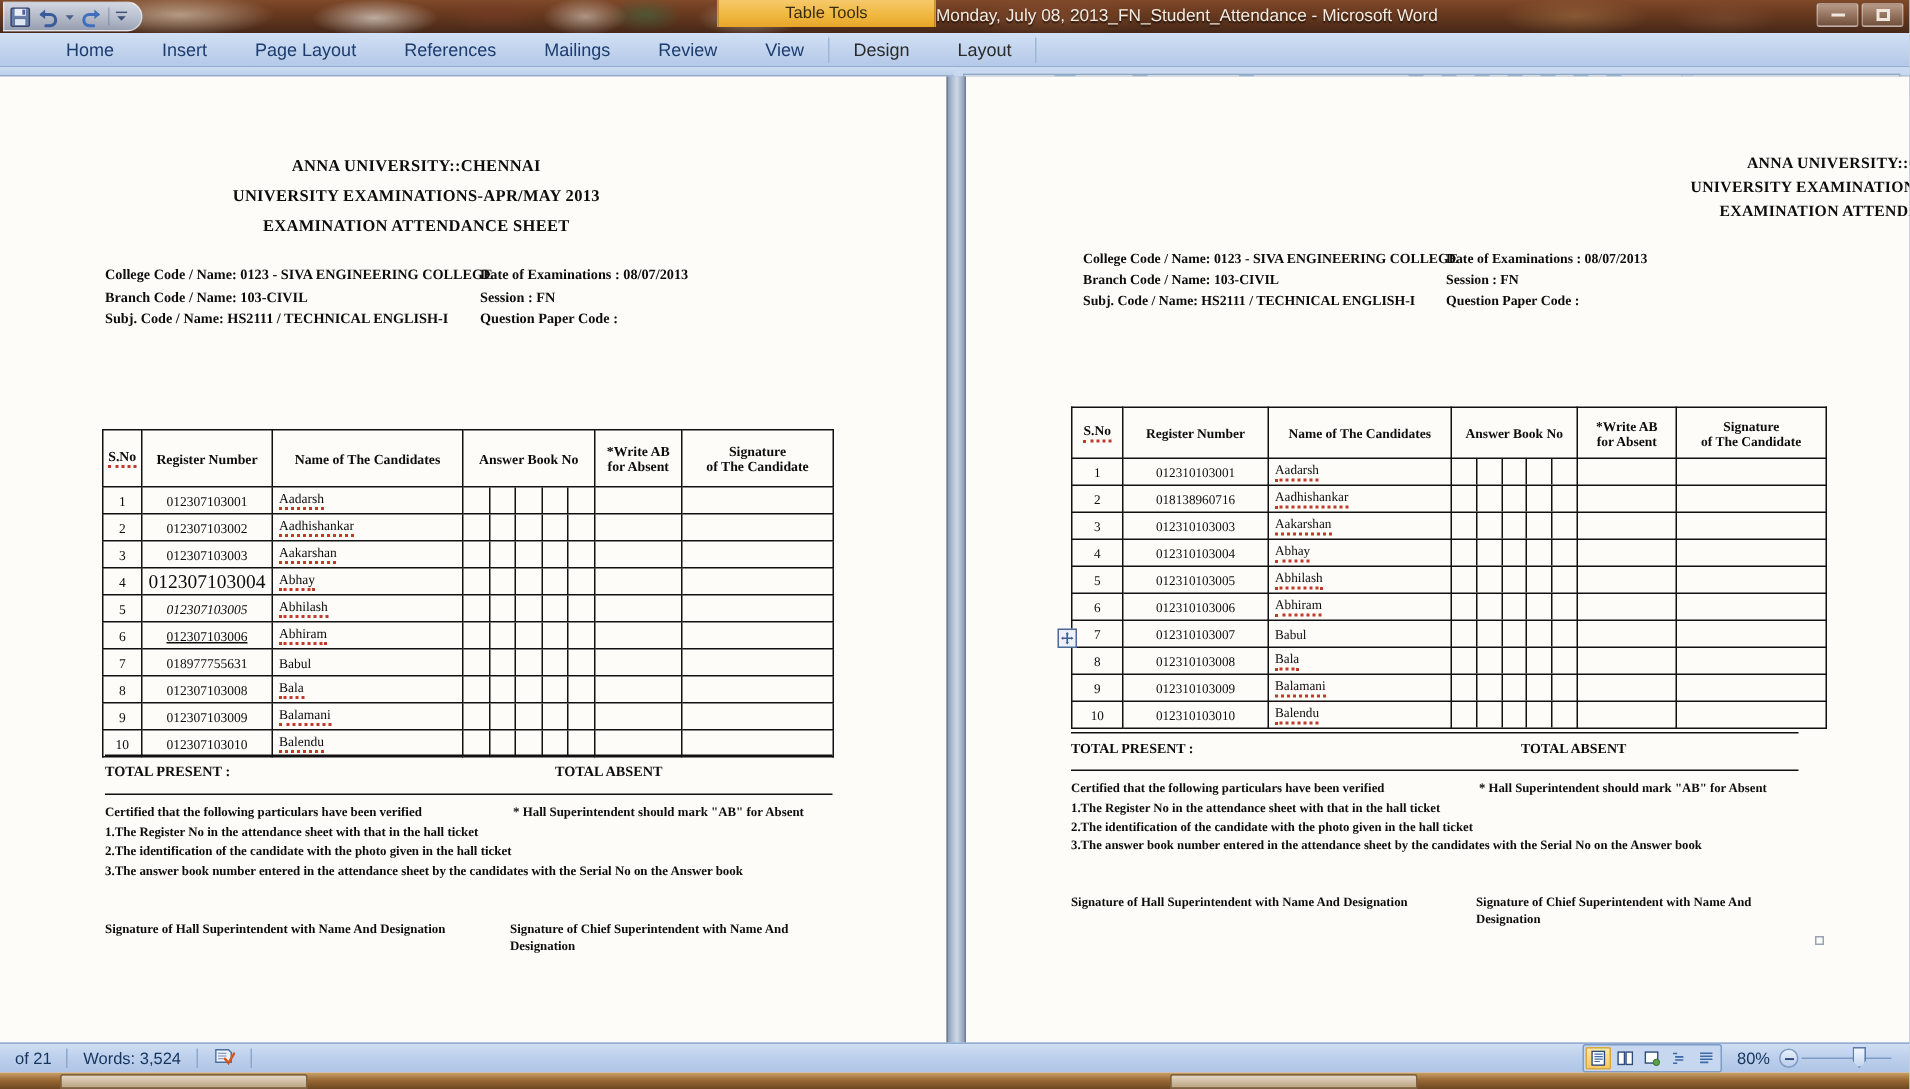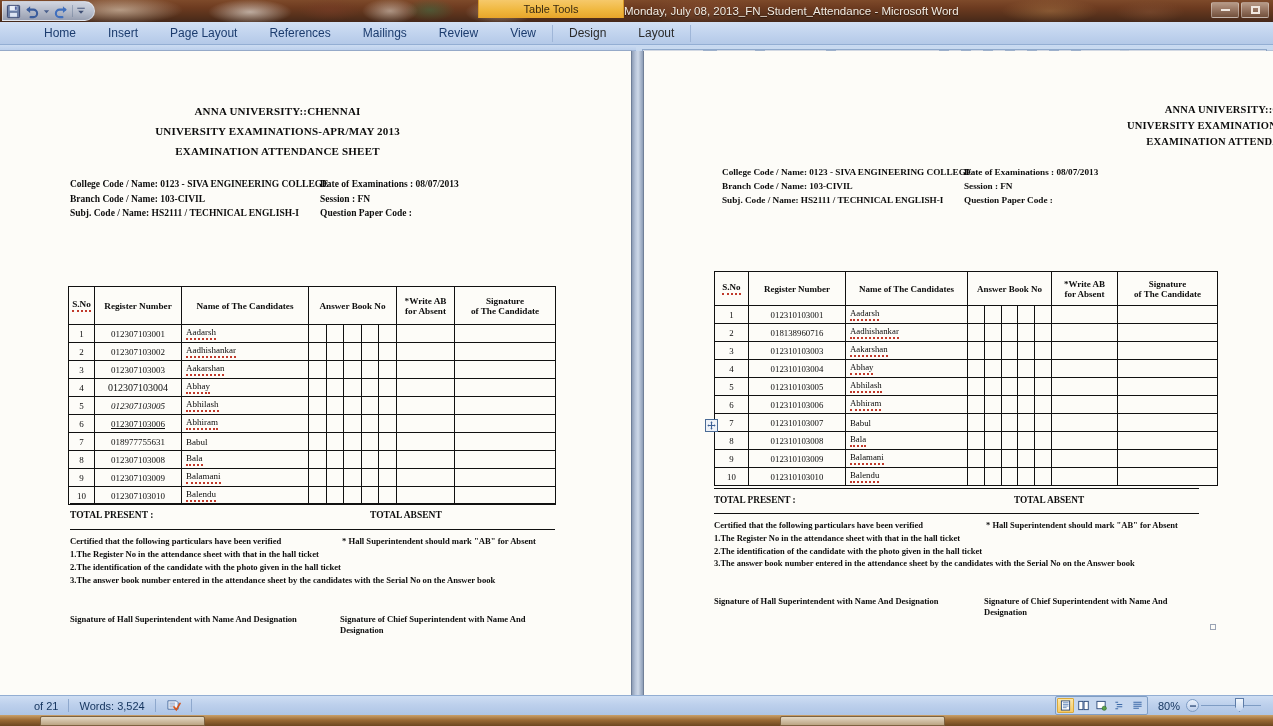--- a/index.html
+++ b/index.html
@@ -157,21 +157,21 @@
     background:#eef2f8; border:1px solid #4a6persist;
     border:1px solid #4a6b96;
     display:flex; align-items:center; justify-content:center;
   }
 
   
   .statusbar {
     position:absolute; left:0; top:695px; width:1273px; height:20px;
     background:linear-gradient(180deg,#cfdef3 0%,#bdd0ec 45%,#aec5e6 100%);
     border-top:1px solid #93aed3;
-    display:flex; align-items:center; font-size:11px; color:#14345e;padding-left:24px;
+    display:flex; align-items:center; font-size:11px; color:#14345e;
   }
   .sb-item { padding:0 10px; white-space:nowrap; }
   .sb-sep { width:1px; height:13px; background:#8ea8cd; }
   .sb-right { margin-left:auto; display:flex; align-items:center; gap:6px; padding-right:10px; }
   .view-btns { display:flex; align-items:center; gap:1px; padding:1px;
                border:1px solid #7f9dc4; border-radius:2px; background:#c6d7ef; }
   .vb { width:17px; height:15px; display:flex; align-items:center; justify-content:center;
         border-radius:1px; }
   .vb.active { background:linear-gradient(180deg,#fde7a8,#f6c963); border:1px solid #d9a93a; }
   .zoom-pct { font-size:11px; color:#14345e; min-width:26px; text-align:right; }
@@ -391,21 +391,21 @@
                     <i></i>
                     <i></i>
                     <i></i>
                   </div>
                 </td>
                 <td></td>
                 <td></td>
               </tr>
               <tr style="height: 17px;">
                 <td class="c-sno" style="font-size: 9px;">4</td>
-                <td class="c-reg" style="font-size: 10px;">012307103004</td>
+                <td class="c-reg" style="font-size: 13px;">012307103004</td>
                 <td class="c-name" style="font-size: 9px;"><span class="wavy">Abhay</span></td>
                 <td>
                   <div class="ans-sub" style="height: 17px;">
                     <i></i>
                     <i></i>
                     <i></i>
                     <i></i>
                     <i></i>
                   </div>
                 </td>

